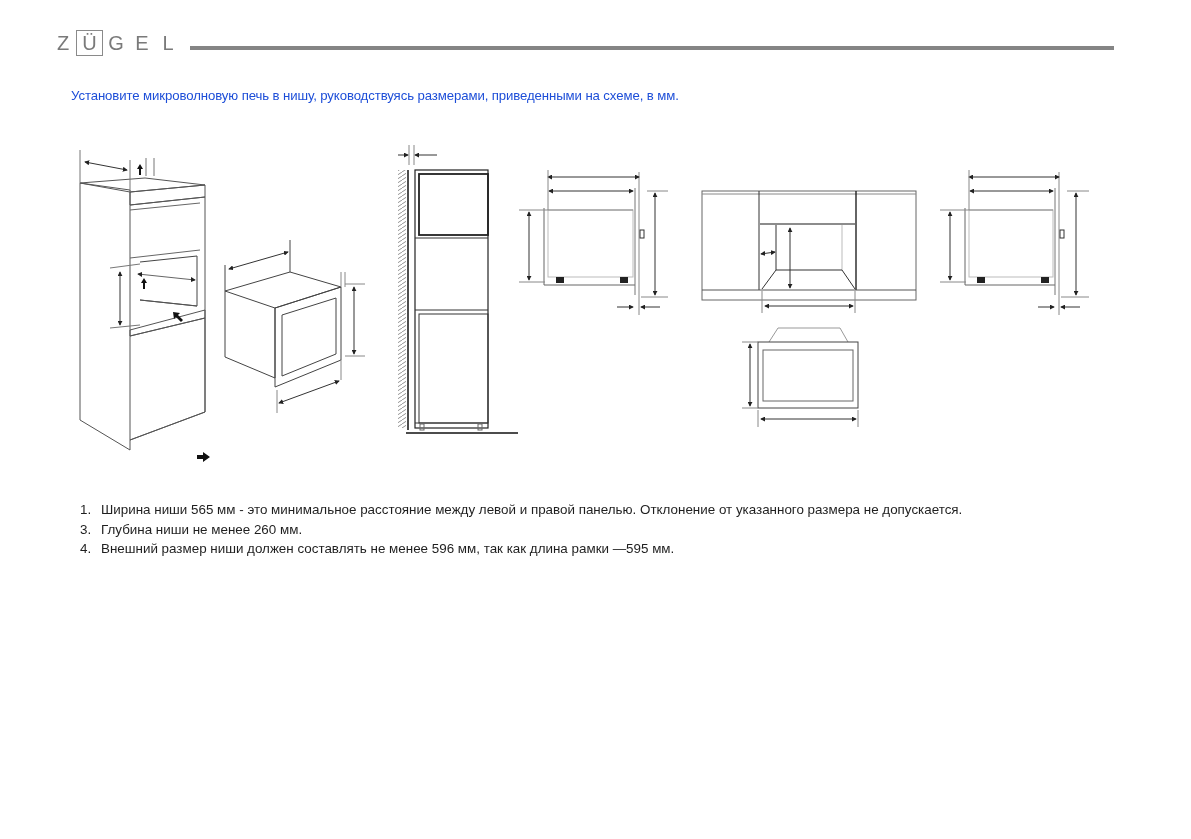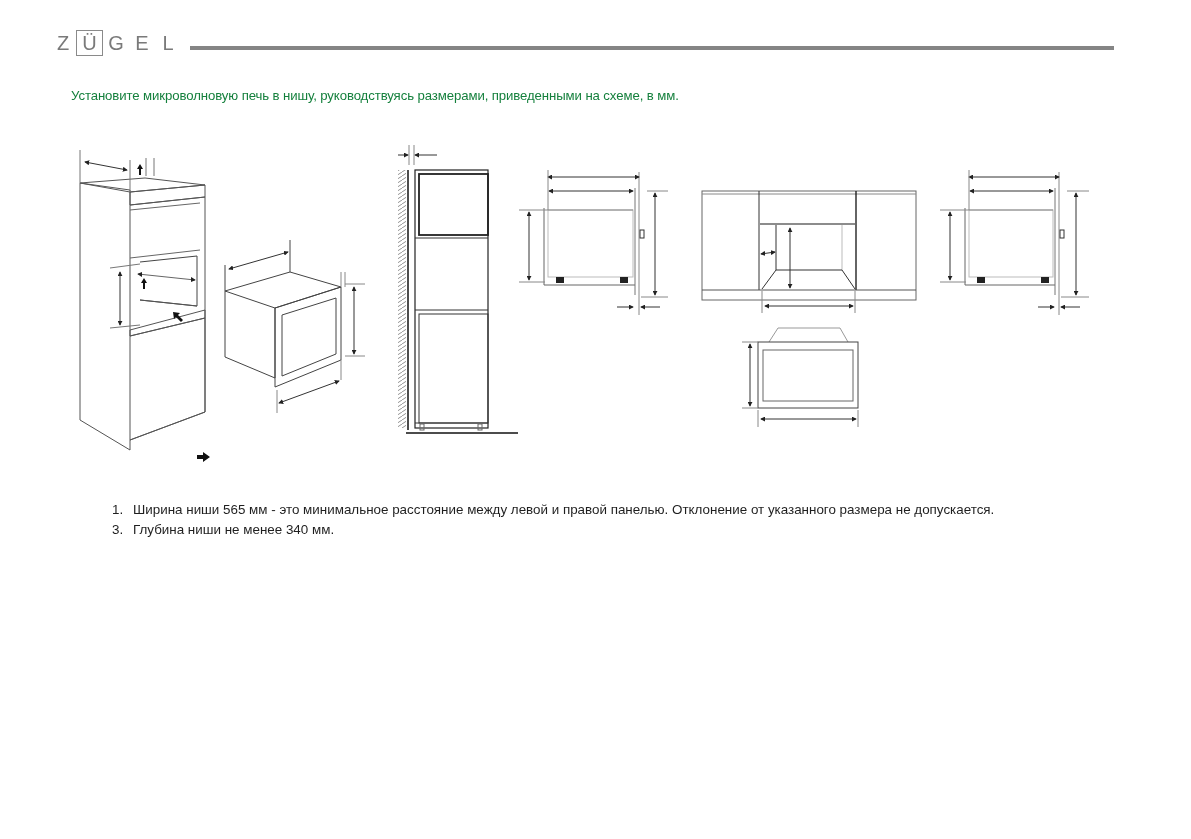--- a/index.html
+++ b/index.html
@@ -4,26 +4,26 @@
 <style>
   html, body { margin: 0; padding: 0; background: #ffffff; }
   body { width: 1191px; height: 839px; position: relative; overflow: hidden;
          font-family: "DejaVu Sans Condensed", "Liberation Sans", sans-serif; color: #1a1a1a; }
   .header { position: absolute; left: 50px; top: 30px; height: 26px; width: 1070px; }
   .logo { position: absolute; left: 0; top: 0; display: flex; align-items: center;
           font-family: "Liberation Sans", sans-serif; font-size: 20px; color: #7a7a7a; letter-spacing: 0; }
   .logo span { display: inline-block; width: 26px; text-align: center; line-height: 24px; }
   .logo .boxed { border: 1px solid #8a8a8a; height: 24px; width: 25px; }
   .header-rule { position: absolute; left: 140px; top: 16px; width: 924px; height: 4px; background: #858585; }
-  .intro { position: absolute; left: 71px; top: 88px; font-size: 13.2px; color: #15803d;
+  .intro { position: absolute; left: 71px; top: 88px; font-size: 13.2px; color: #1d4ed8;
            font-family: "Liberation Sans", sans-serif; letter-spacing: -0.1px; }
   .diagram { position: absolute; left: 60px; top: 140px; width: 1060px; height: 330px; }
   .notes { position: absolute; left: 80px; top: 500px; margin: 0; padding: 0; list-style: none;
            font-family: "Liberation Sans", sans-serif; font-size: 13.4px; color: #1f1f1f; }
-  .notes li { height: 19.6px; line-height: 19.6px; white-space: nowrap; margin-left: 32px; }
+  .notes li { height: 19.6px; line-height: 19.6px; white-space: nowrap; }
   .notes .num { display: inline-block; width: 21px; }
 </style>
 </head>
 <body>
 
 <div class="header">
   <div class="logo">
     <span>Z</span>
     <span class="boxed">Ü</span>
     <span>G</span>
@@ -176,14 +176,15 @@
     <line x1="1067" y1="191" x2="1089" y2="191" stroke="#888"></line>
     <line x1="1061" y1="297" x2="1089" y2="297" stroke="#888"></line>
     <line x1="1076" y1="193" x2="1076" y2="295" marker-start="url(#ah)" marker-end="url(#ah)"></line>
     <line x1="1038" y1="307" x2="1054" y2="307" marker-end="url(#ah)"></line>
     <line x1="1080" y1="307" x2="1061" y2="307" marker-end="url(#ah)"></line>
   </g>
 </svg>
 
 <ol class="notes">
   <li><span class="num">1.</span><span>Ширина ниши 565 мм - это минимальное расстояние между левой и правой панелью. Отклонение от указанного размера не допускается.</span></li>
-  <li><span class="num">3.</span><span>Глубина ниши не менее 340 мм.</span></li>
+  <li><span class="num">3.</span><span>Глубина ниши не менее 260 мм.</span></li>
+  <li><span class="num">4.</span><span>Внешний размер ниши должен составлять не менее 596 мм, так как длина рамки —595 мм.</span></li>
 </ol>
 
 </body></html>

